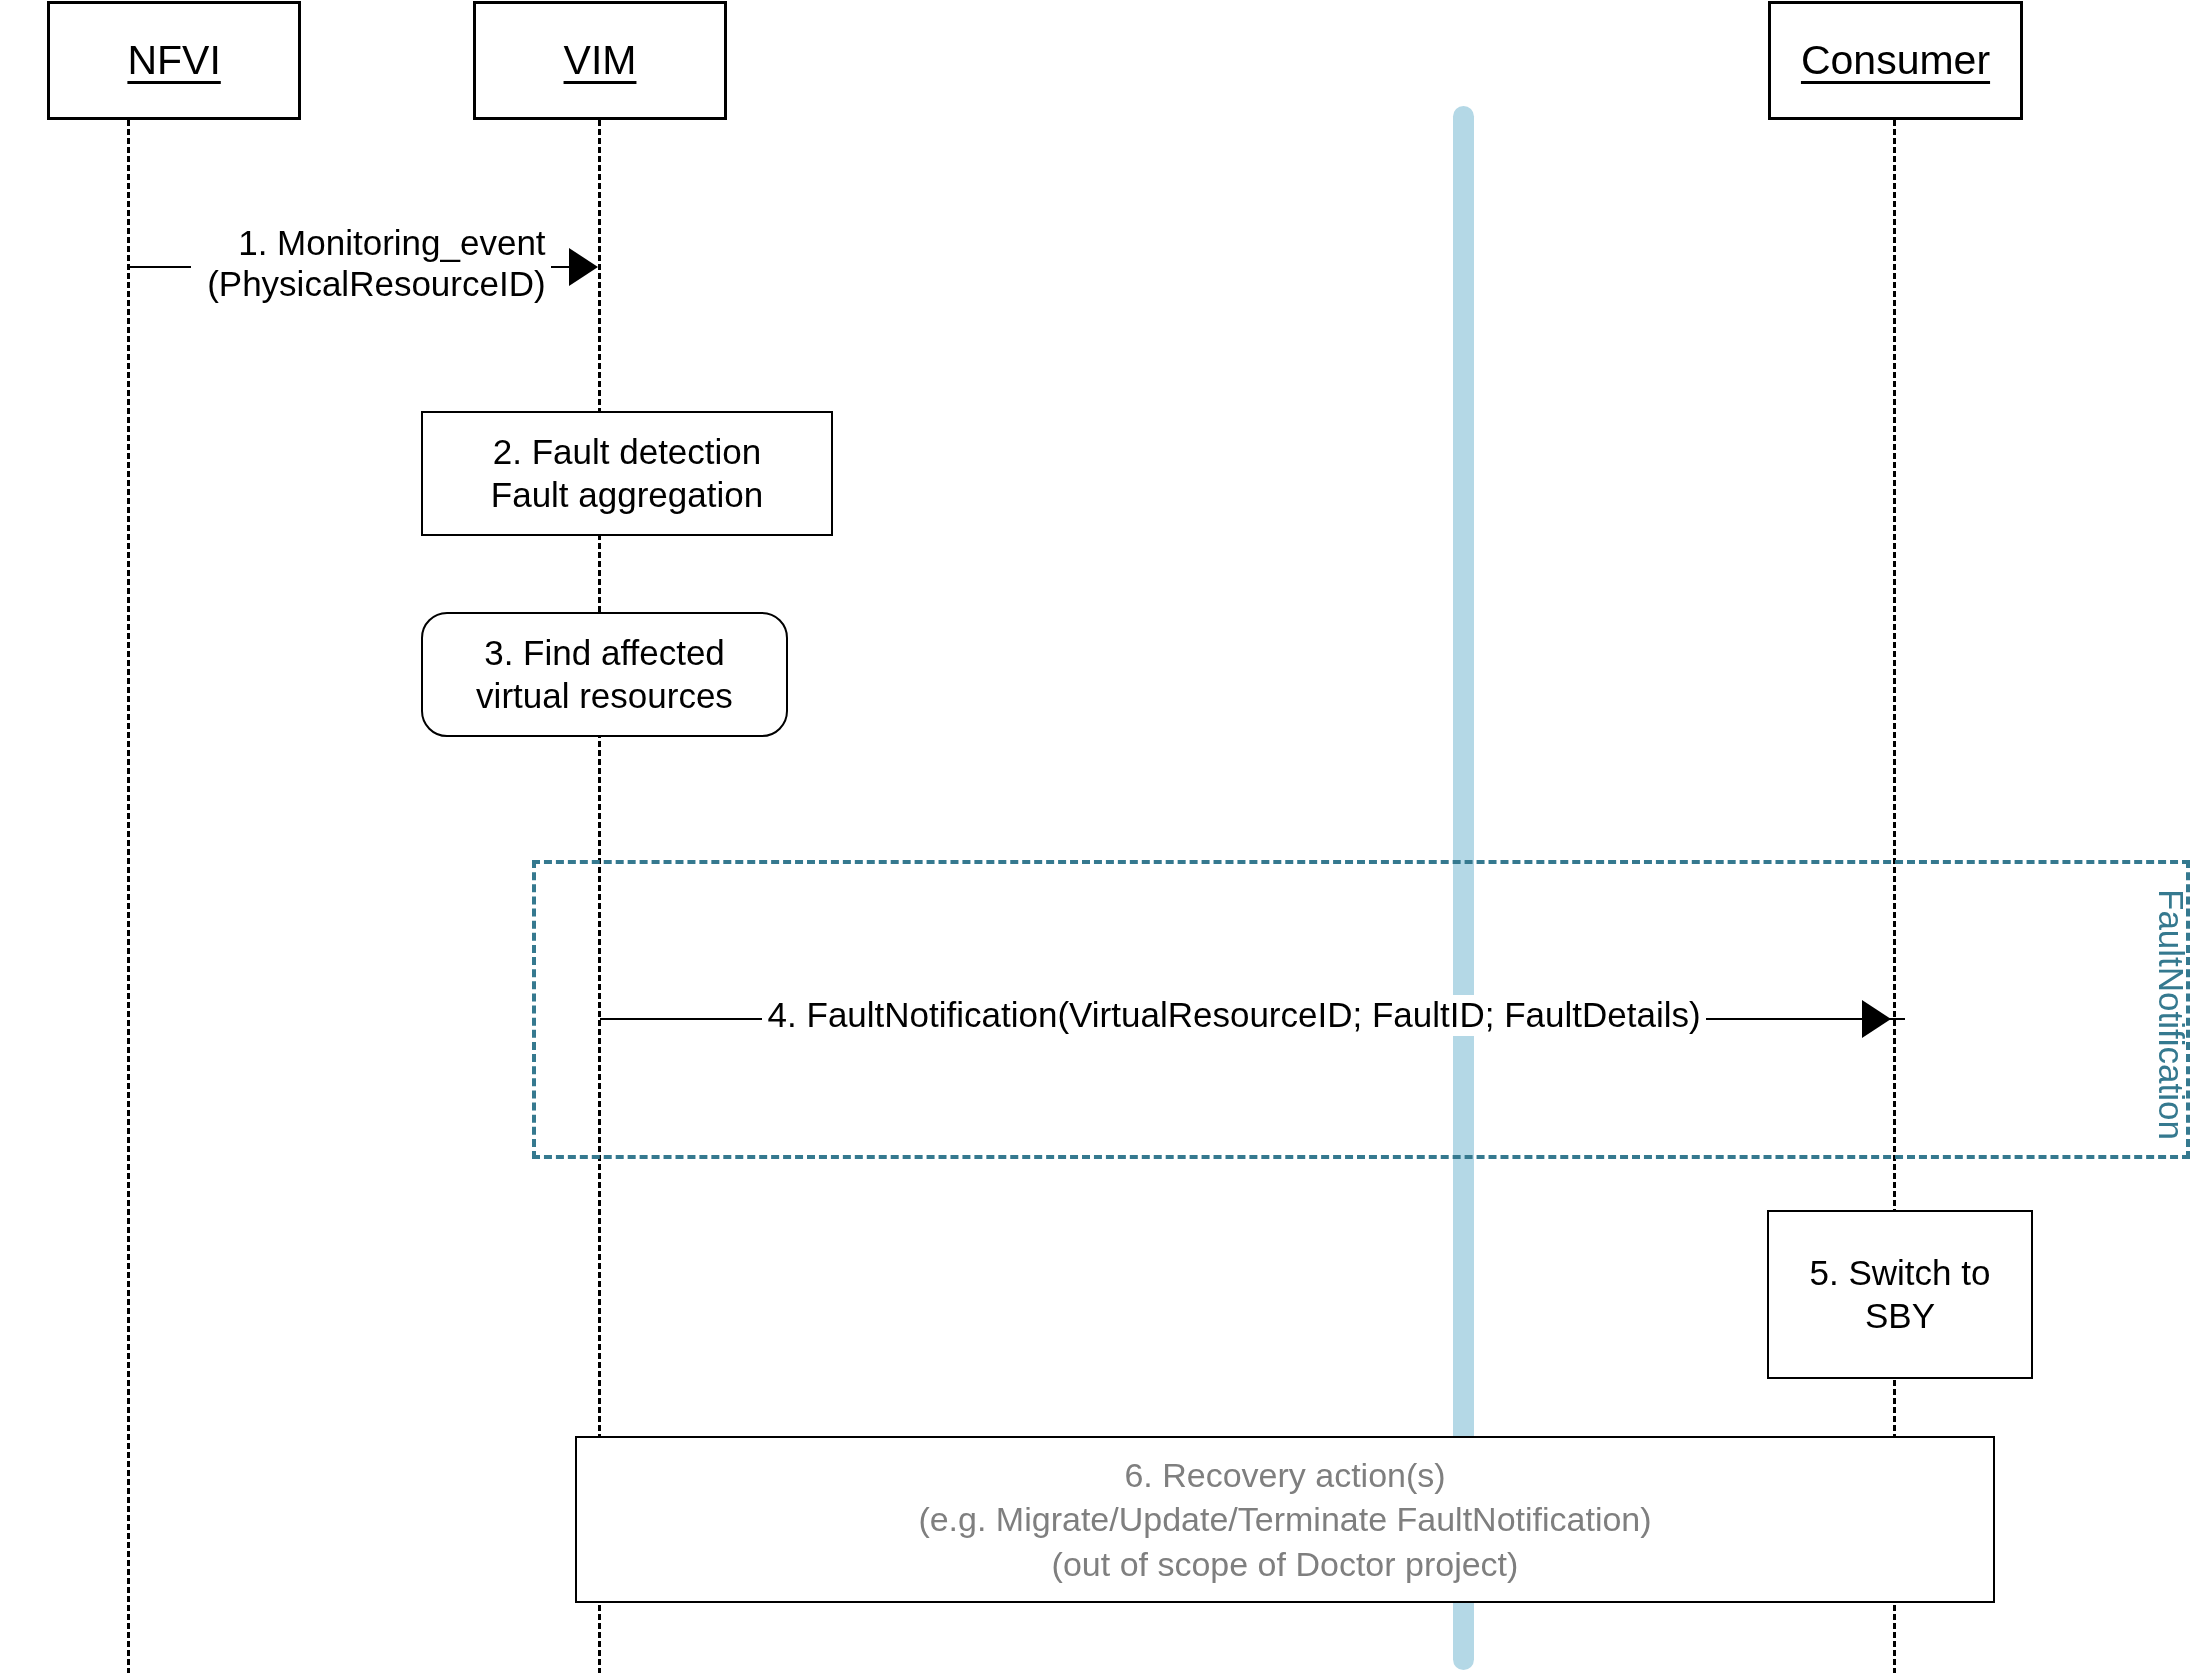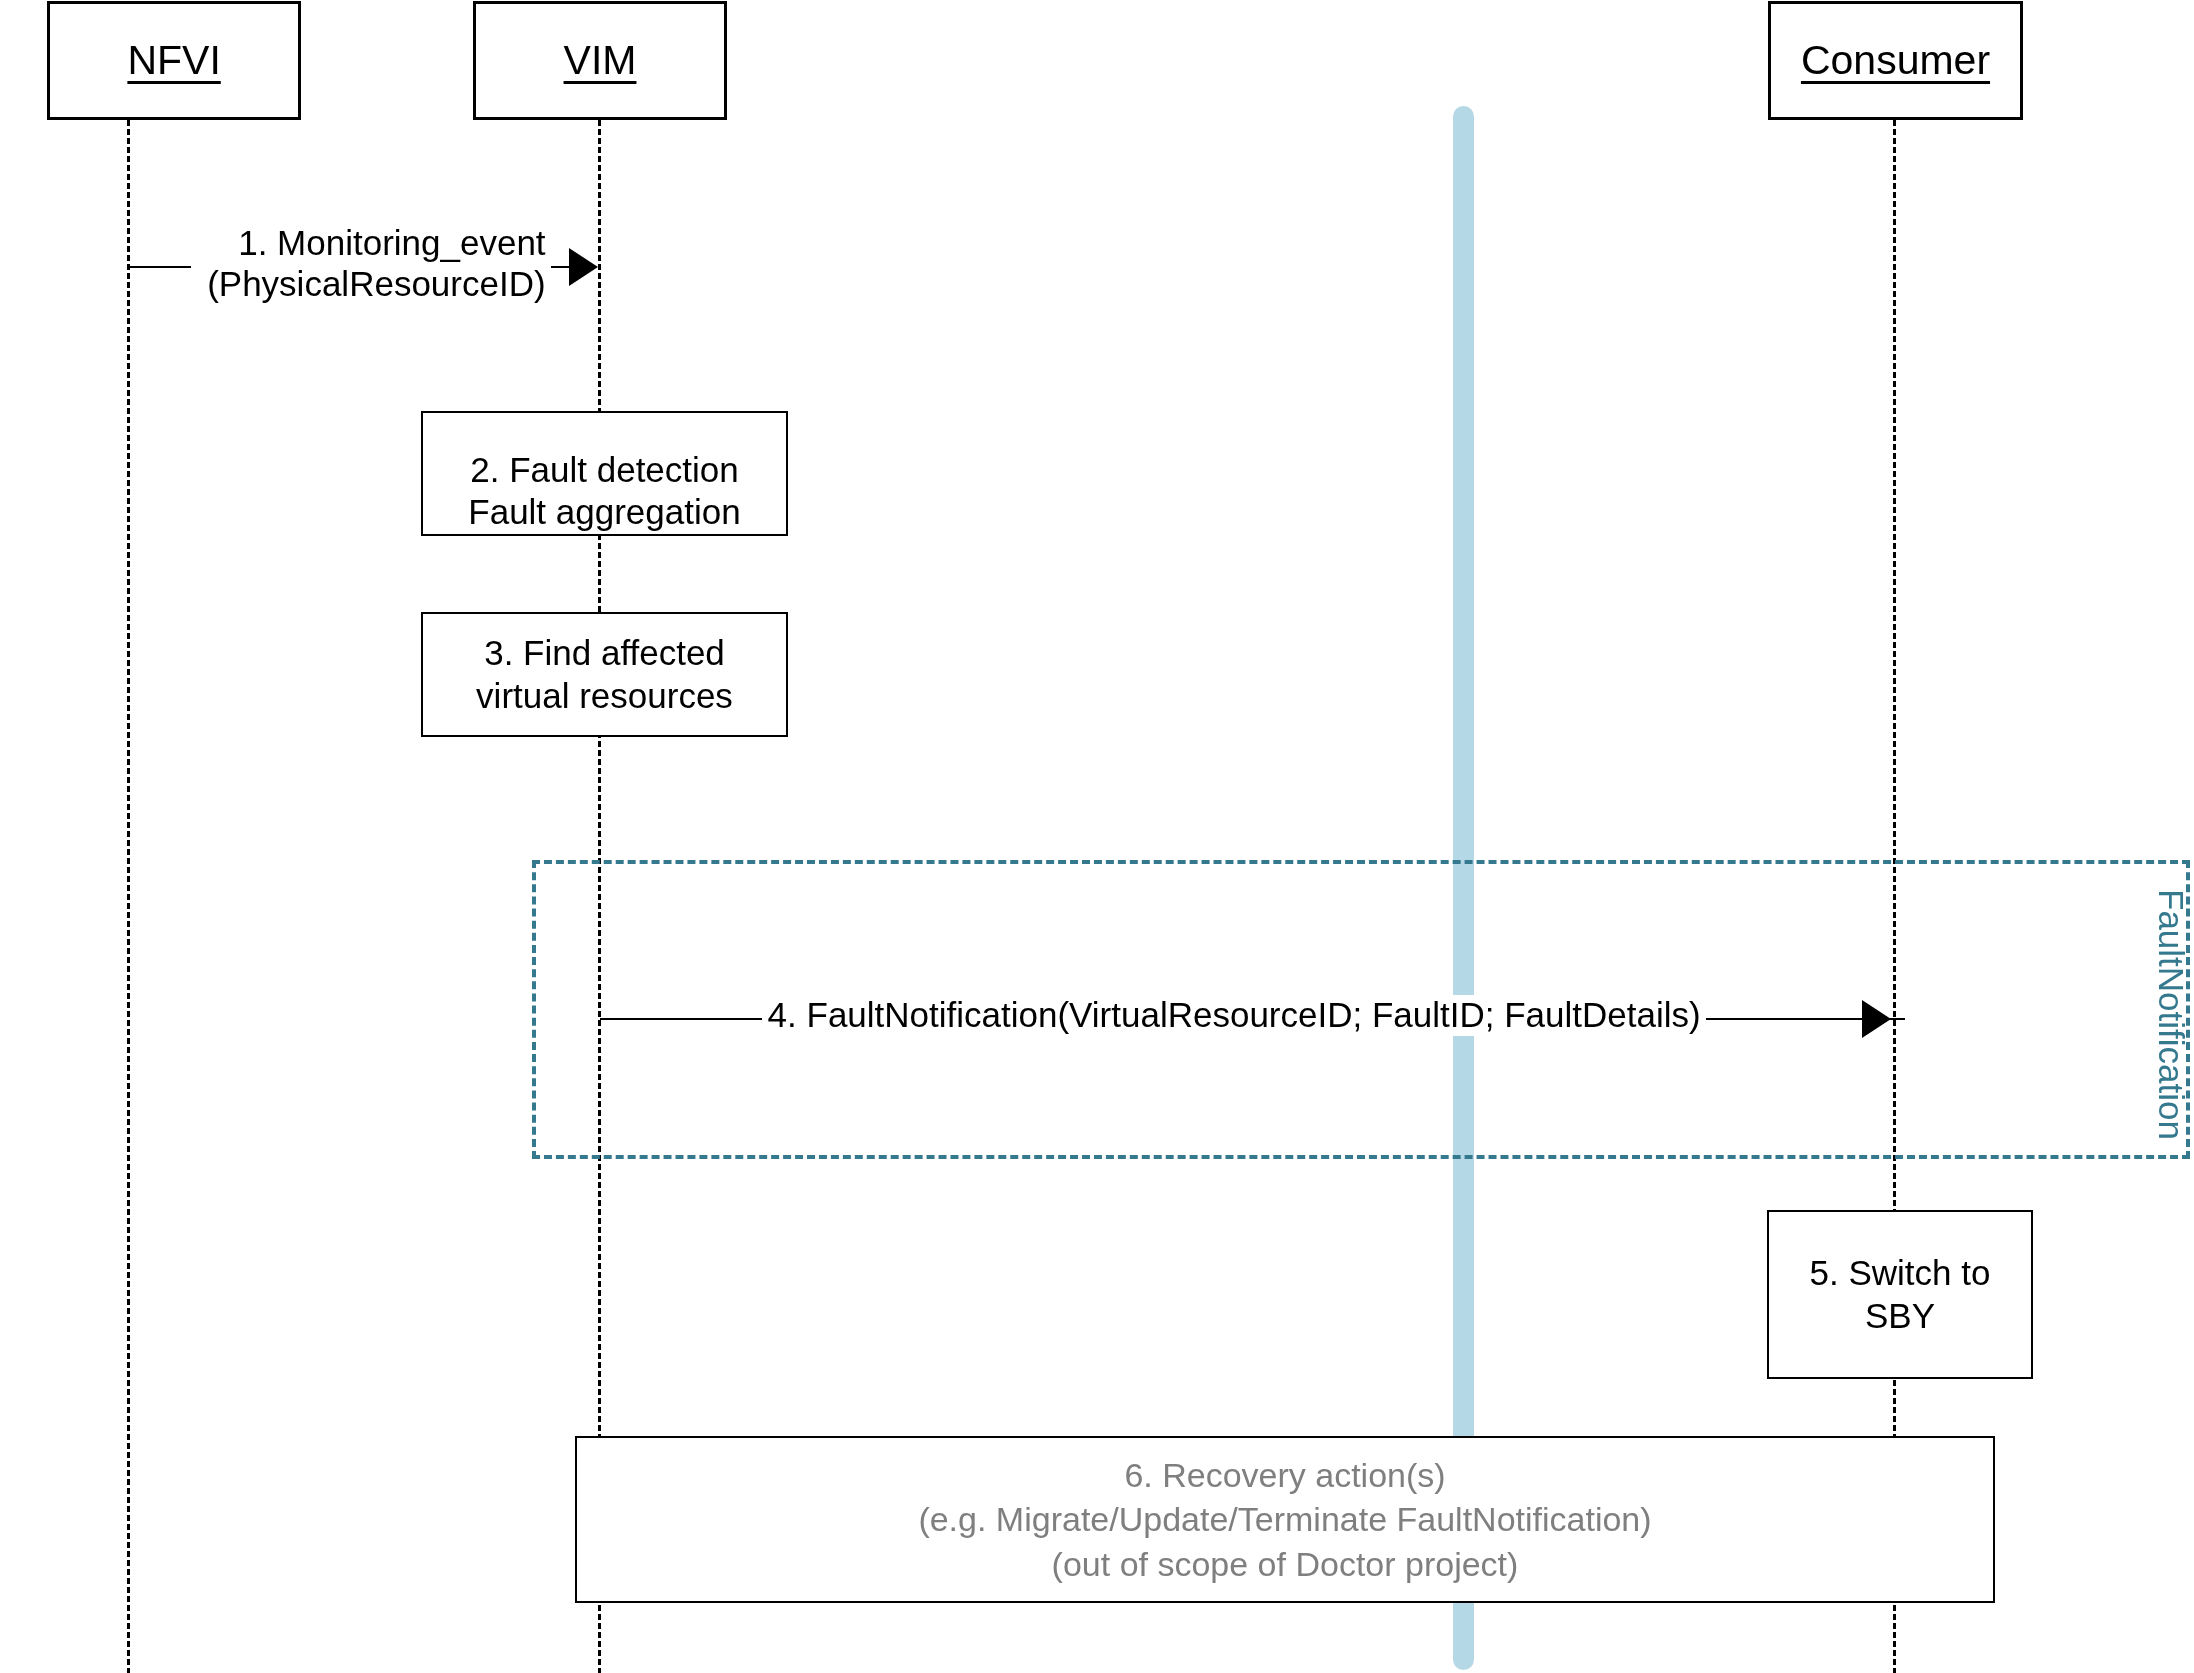--- a/index.html
+++ b/index.html
@@ -182,26 +182,26 @@
   </div>
 
 
   <div class="msg-line" style="left:128px; top:266px; width:450px;"></div>
   <div class="msg-head" style="left:569px; top:248px;"></div>
   <div class="msg-label" style="left:191px; top:223px; width:349px;">
     <span class="l">1. Monitoring_event</span>
     <span class="l">(PhysicalResourceID)</span>
   </div>
 
-  <div class="actbox" style="left:421px; top:411px; width:367px; height:125px;justify-content:flex-end;">
+  <div class="actbox" style="left:421px; top:411px; width:412px; height:125px;">
     <span class="line">2. Fault detection</span>
     <span class="line">Fault aggregation</span>
   </div>
 
-  <div class="actbox" style="left:421px; top:612px; width:367px; height:125px;">
+  <div class="actbox" style="left:421px; top:612px; width:367px; height:125px;border-radius:26px;">
     <span class="line">3. Find affected</span>
     <span class="line">virtual resources</span>
   </div>
 
   <div class="frame" style="left:532px; top:860px; width:1658px; height:299px;"></div>
   <div class="frame-label" style="left:2056px; top:889px; width:135px; height:242px;">
     <span>Fault</span><span style="display:inline-block;width:10px;"></span><span>Notification</span>
   </div>
 
   <div class="msg-line" style="left:600px; top:1018px; width:1305px;"></div>

